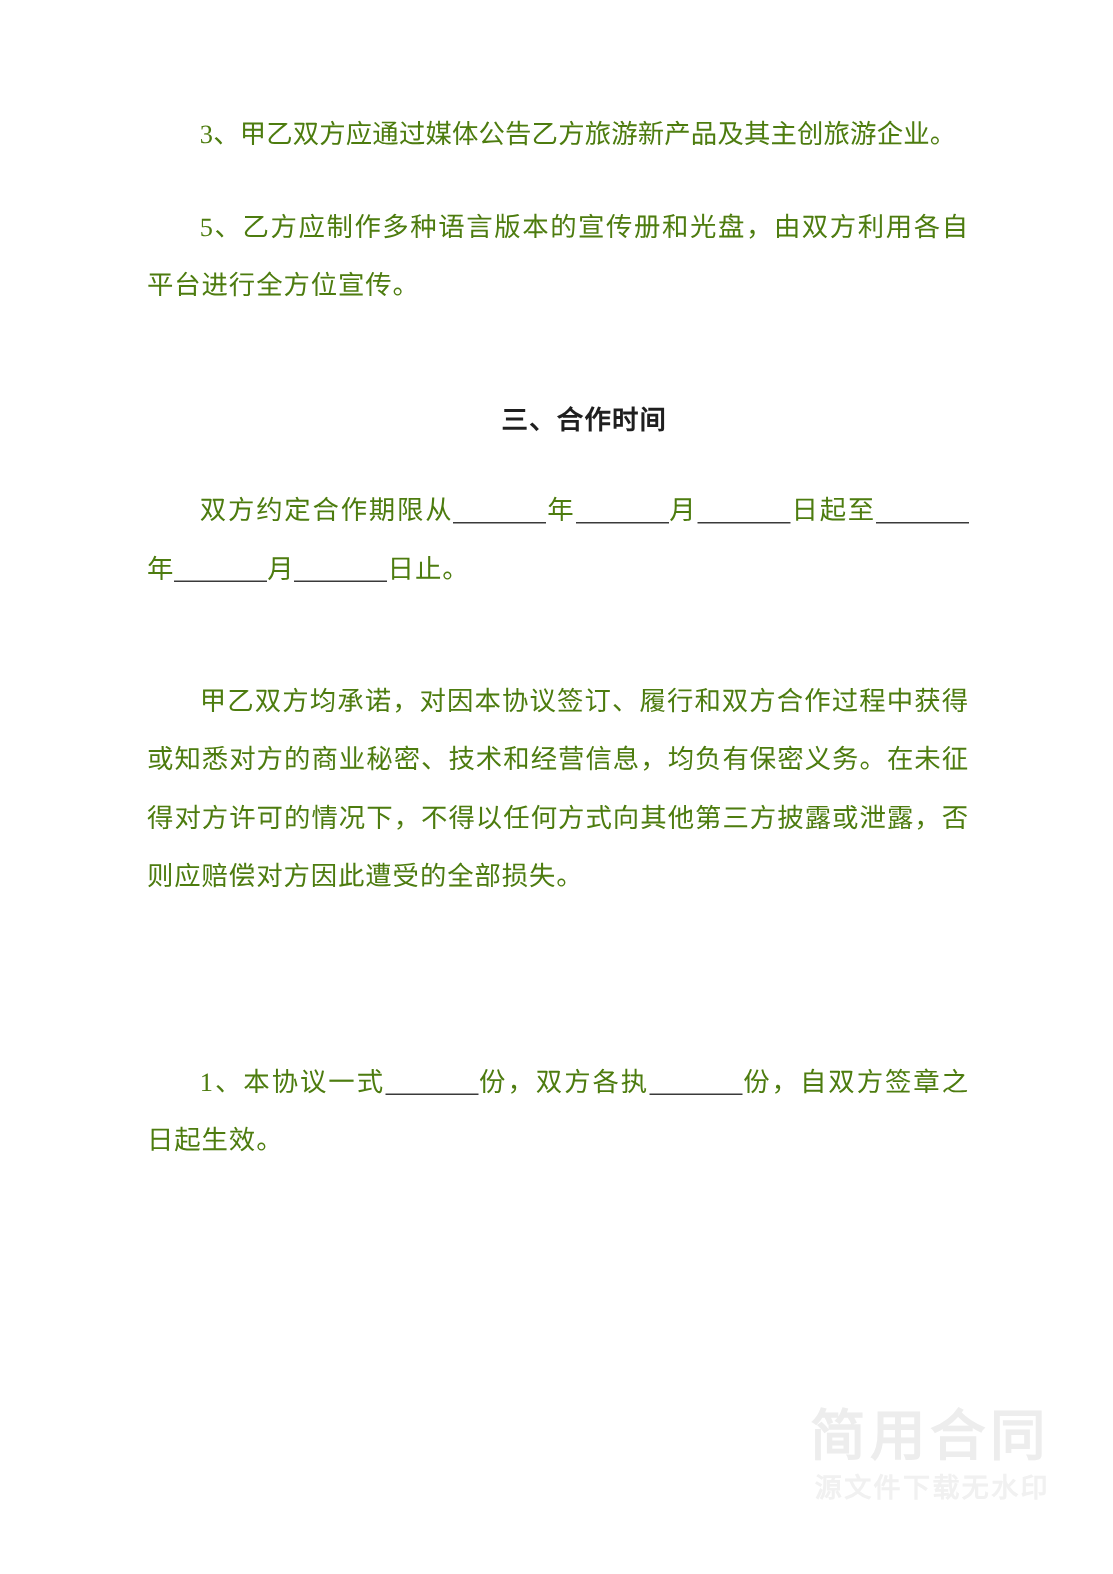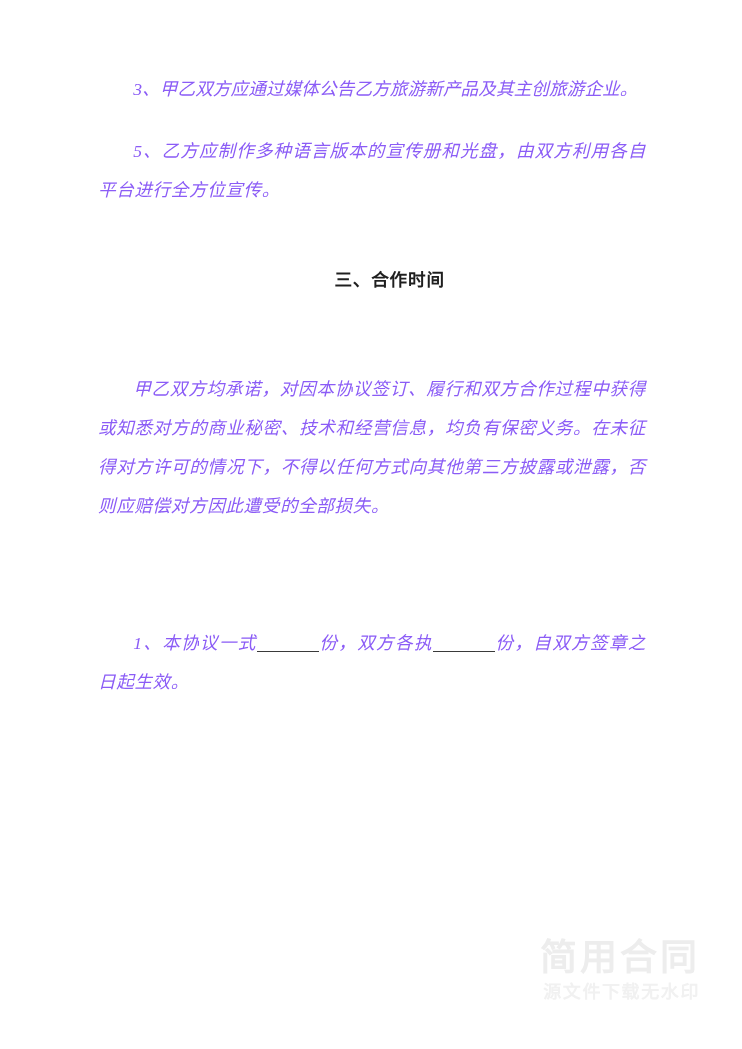--- a/index.html
+++ b/index.html
@@ -25,27 +25,26 @@
     left: 98px;
     top: 70px;
     width: 548px;
   }
   
   .para {
     margin: 0;
     padding: 0;
     font-size: 17.6px;
     line-height: 39px;
-    color: #8b5cf6;
+    color: #4d7c0f;
     text-indent: 2em;
     letter-spacing: 0.6px;
     text-align: justify;
     text-justify: inter-ideograph;
     word-break: break-all;
-    font-style: italic;
   }
   .para.tight {
     letter-spacing: 0.1px;
   }
   .heading {
     margin: 0;
     padding: 0;
     font-size: 17.6px;
     line-height: 39px;
     font-weight: bold;
@@ -112,20 +111,21 @@
 
     <div class="gap-para"></div>
 
 
     <div class="gap-section"></div>
 
     <p class="heading">三、合作时间</p>
 
     <div class="gap-head"></div>
 
+    <p class="para"><span>双方约定合作期限从</span><span class="blank"></span><span>年</span><span class="blank"></span><span>月</span><span class="blank"></span><span>日起至</span><span class="blank"></span><span>年</span><span class="blank"></span><span>月</span><span class="blank"></span><span>日止。</span></p>
 
     <div class="gap-section"></div>
 
 
     <div class="gap-head"></div>
 
     <p class="para">甲乙双方均承诺，对因本协议签订、履行和双方合作过程中获得或知悉对方的商业秘密、技术和经营信息，均负有保密义务。在未征得对方许可的情况下，不得以任何方式向其他第三方披露或泄露，否则应赔偿对方因此遭受的全部损失。</p>
 
     <div class="gap-section"></div>
 

